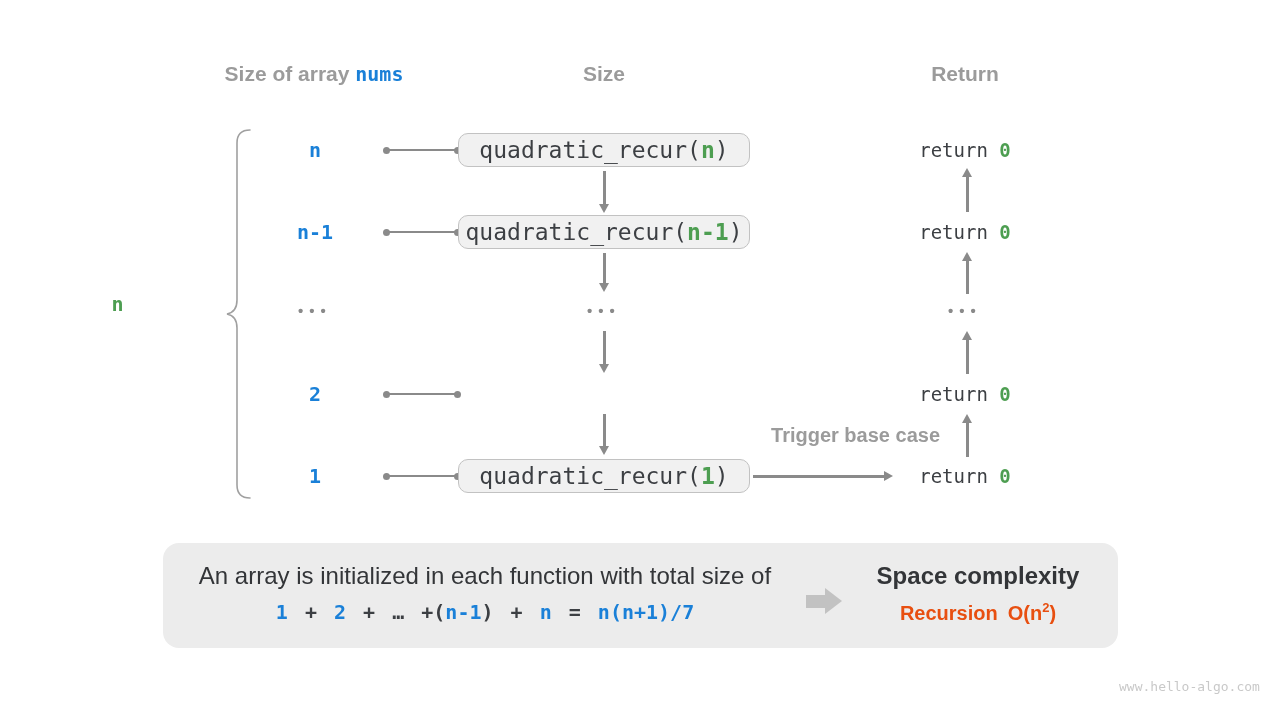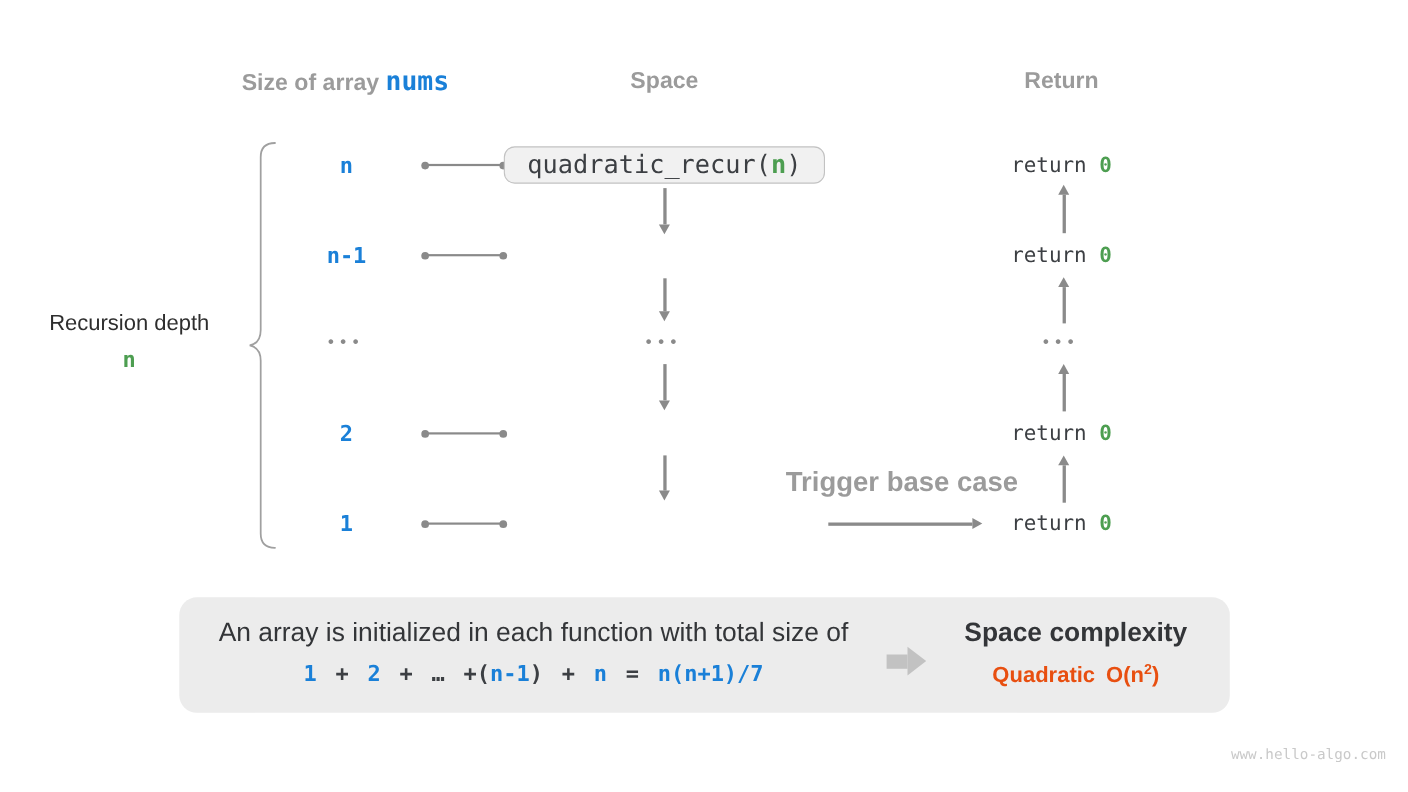--- a/index.html
+++ b/index.html
@@ -24,21 +24,21 @@
     font-family:"Liberation Sans", sans-serif; overflow:hidden;
   }
   .abs { position:absolute; }
 
   
   .col-header {
     top:60px; height:28px; line-height:28px; text-align:center;
     font-size:21px; font-weight:bold; color:var(--gray_label);
   }
   .col-header .code-accent {
-    font-family:"DejaVu Sans Mono", monospace; color:var(--blue); font-weight:bold; font-size:24px;
+    font-family:"DejaVu Sans Mono", monospace; color:var(--blue); font-weight:bold; font-size:20px;
   }
 
   
   .depth-label { left:15px; width:205px; top:283px; text-align:center; }
   .depth-label .l1 { font-size:20px; color:#2e2e2e; }
   .depth-label .l2 {
     margin-top:9px; font-family:"DejaVu Sans Mono", monospace;
     font-weight:bold; font-size:20px; color:var(--green);
   }
 
@@ -94,22 +94,22 @@
   .r1 { top:177px; height:35px; } .r2 { top:261px; height:33px; }
   .r3 { top:340px; height:34px; } .r4 { top:423px; height:34px; }
 
   
   .arrow-h { left:753px; top:475px; width:131px; height:2.5px; background:var(--arrow); }
   .arrow-h::after {
     content:""; position:absolute; right:-9px; top:-4.5px;
     border:5.5px solid transparent; border-right:none; border-left:9px solid var(--arrow);
   }
   .trigger-label {
-    left:700px; top:424px; width:240px; text-align:center;
-    font-size:25px; font-weight:bold; color:var(--gray_label);
+    left:700px; top:424px; width:240px; text-align:right;
+    font-size:20px; font-weight:bold; color:var(--gray_label);
   }
 
   
   .brace-svg { left:220px; top:128px; }
 
   
   .panel { left:163px; top:543px; width:955px; height:105px; background:var(--panel_bg); border-radius:16px; }
   .panel-line1 { left:185px; top:562px; width:600px; text-align:center; font-size:24px; color:var(--text); }
   .panel-formula {
     left:185px; top:600px; width:600px; text-align:center;
@@ -131,25 +131,24 @@
 
   .watermark {
     left:1119px; top:679px; font-family:"DejaVu Sans Mono", monospace;
     font-size:13px; color:var(--watermark);
   }
 </style>
 </head>
 <body>
 
 <div class="abs col-header" style="left:164px;width:300px;"><span>Size of array </span><span class="code-accent">nums</span></div>
-<div class="abs col-header" style="left:504px;width:200px;">Space</div>
+<div class="abs col-header" style="left:504px;width:200px;">Size</div>
 <div class="abs col-header" style="left:865px;width:200px;">Return</div>
 
 <div class="abs depth-label">
-  <div class="l1">Recursion depth</div>
   <div class="l2">n</div>
 </div>
 
 <svg class="abs brace-svg" width="32" height="372" viewBox="0 0 32 372">
   <path d="M 30 2 Q 17 2 17 15 L 17 172 Q 17 184 7 186 Q 17 188 17 200 L 17 357 Q 17 370 30 370" fill="none" stroke="#a0a0a0" stroke-width="1.6" stroke-linecap="round"></path>
 </svg>
 
 <div class="abs call-row row-0">
   <div class="size-cell">n</div>
   <div class="connector">
@@ -159,20 +158,21 @@
   <div class="call-box"><span>quadratic_recur(</span><span class="arg">n</span><span>)</span></div>
   <div class="return-cell"><span>return </span><span class="ret-val">0</span></div>
 </div>
 
 <div class="abs call-row row-1">
   <div class="size-cell">n-1</div>
   <div class="connector">
       <span class="dot left"></span>
       <span class="dot right"></span>
     </div>
+  <div class="call-box"><span>quadratic_recur(</span><span class="arg">n-1</span><span>)</span></div>
   <div class="return-cell"><span>return </span><span class="ret-val">0</span></div>
 </div>
 
 <div class="abs call-row dots-row">
   <div class="dots c-size">•••</div>
   <div class="dots c-call">•••</div>
   <div class="dots c-return">•••</div>
 </div>
 
 <div class="abs call-row row-3">
@@ -183,20 +183,21 @@
     </div>
   <div class="return-cell"><span>return </span><span class="ret-val">0</span></div>
 </div>
 
 <div class="abs call-row row-4">
   <div class="size-cell">1</div>
   <div class="connector">
       <span class="dot left"></span>
       <span class="dot right"></span>
     </div>
+  <div class="call-box"><span>quadratic_recur(</span><span class="arg">1</span><span>)</span></div>
   <div class="return-cell"><span>return </span><span class="ret-val">0</span></div>
 </div>
 
 <div class="abs arrow-v down ca a1"></div>
 <div class="abs arrow-v down ca a2"></div>
 <div class="abs arrow-v down ca a3"></div>
 <div class="abs arrow-v down ca a4"></div>
 
 <div class="abs arrow-v up ra r1"></div>
 <div class="abs arrow-v up ra r2"></div>
@@ -216,15 +217,15 @@
   <span class="f-gray">…</span>
   <span class="f-gray">+</span><span class="f-gray">(</span><span class="f-blue">n-1</span><span class="f-gray">)</span>
   <span class="f-gray">+</span>
   <span class="f-blue">n</span>
   <span class="f-gray">=</span>
   <span class="f-blue">n(n+1)/7</span>
 </div>
 <div class="abs block-arrow-rect"></div>
 <div class="abs block-arrow-head"></div>
 <div class="abs space-title">Space complexity</div>
-<div class="abs space-value"><span>Quadratic</span><span class="bigO"><span>O(n</span><sup>2</sup><span>)</span></span></div>
+<div class="abs space-value"><span>Recursion</span><span class="bigO"><span>O(n</span><sup>2</sup><span>)</span></span></div>
 
 <div class="abs watermark">www.hello-algo.com</div>
 
 </body></html>

